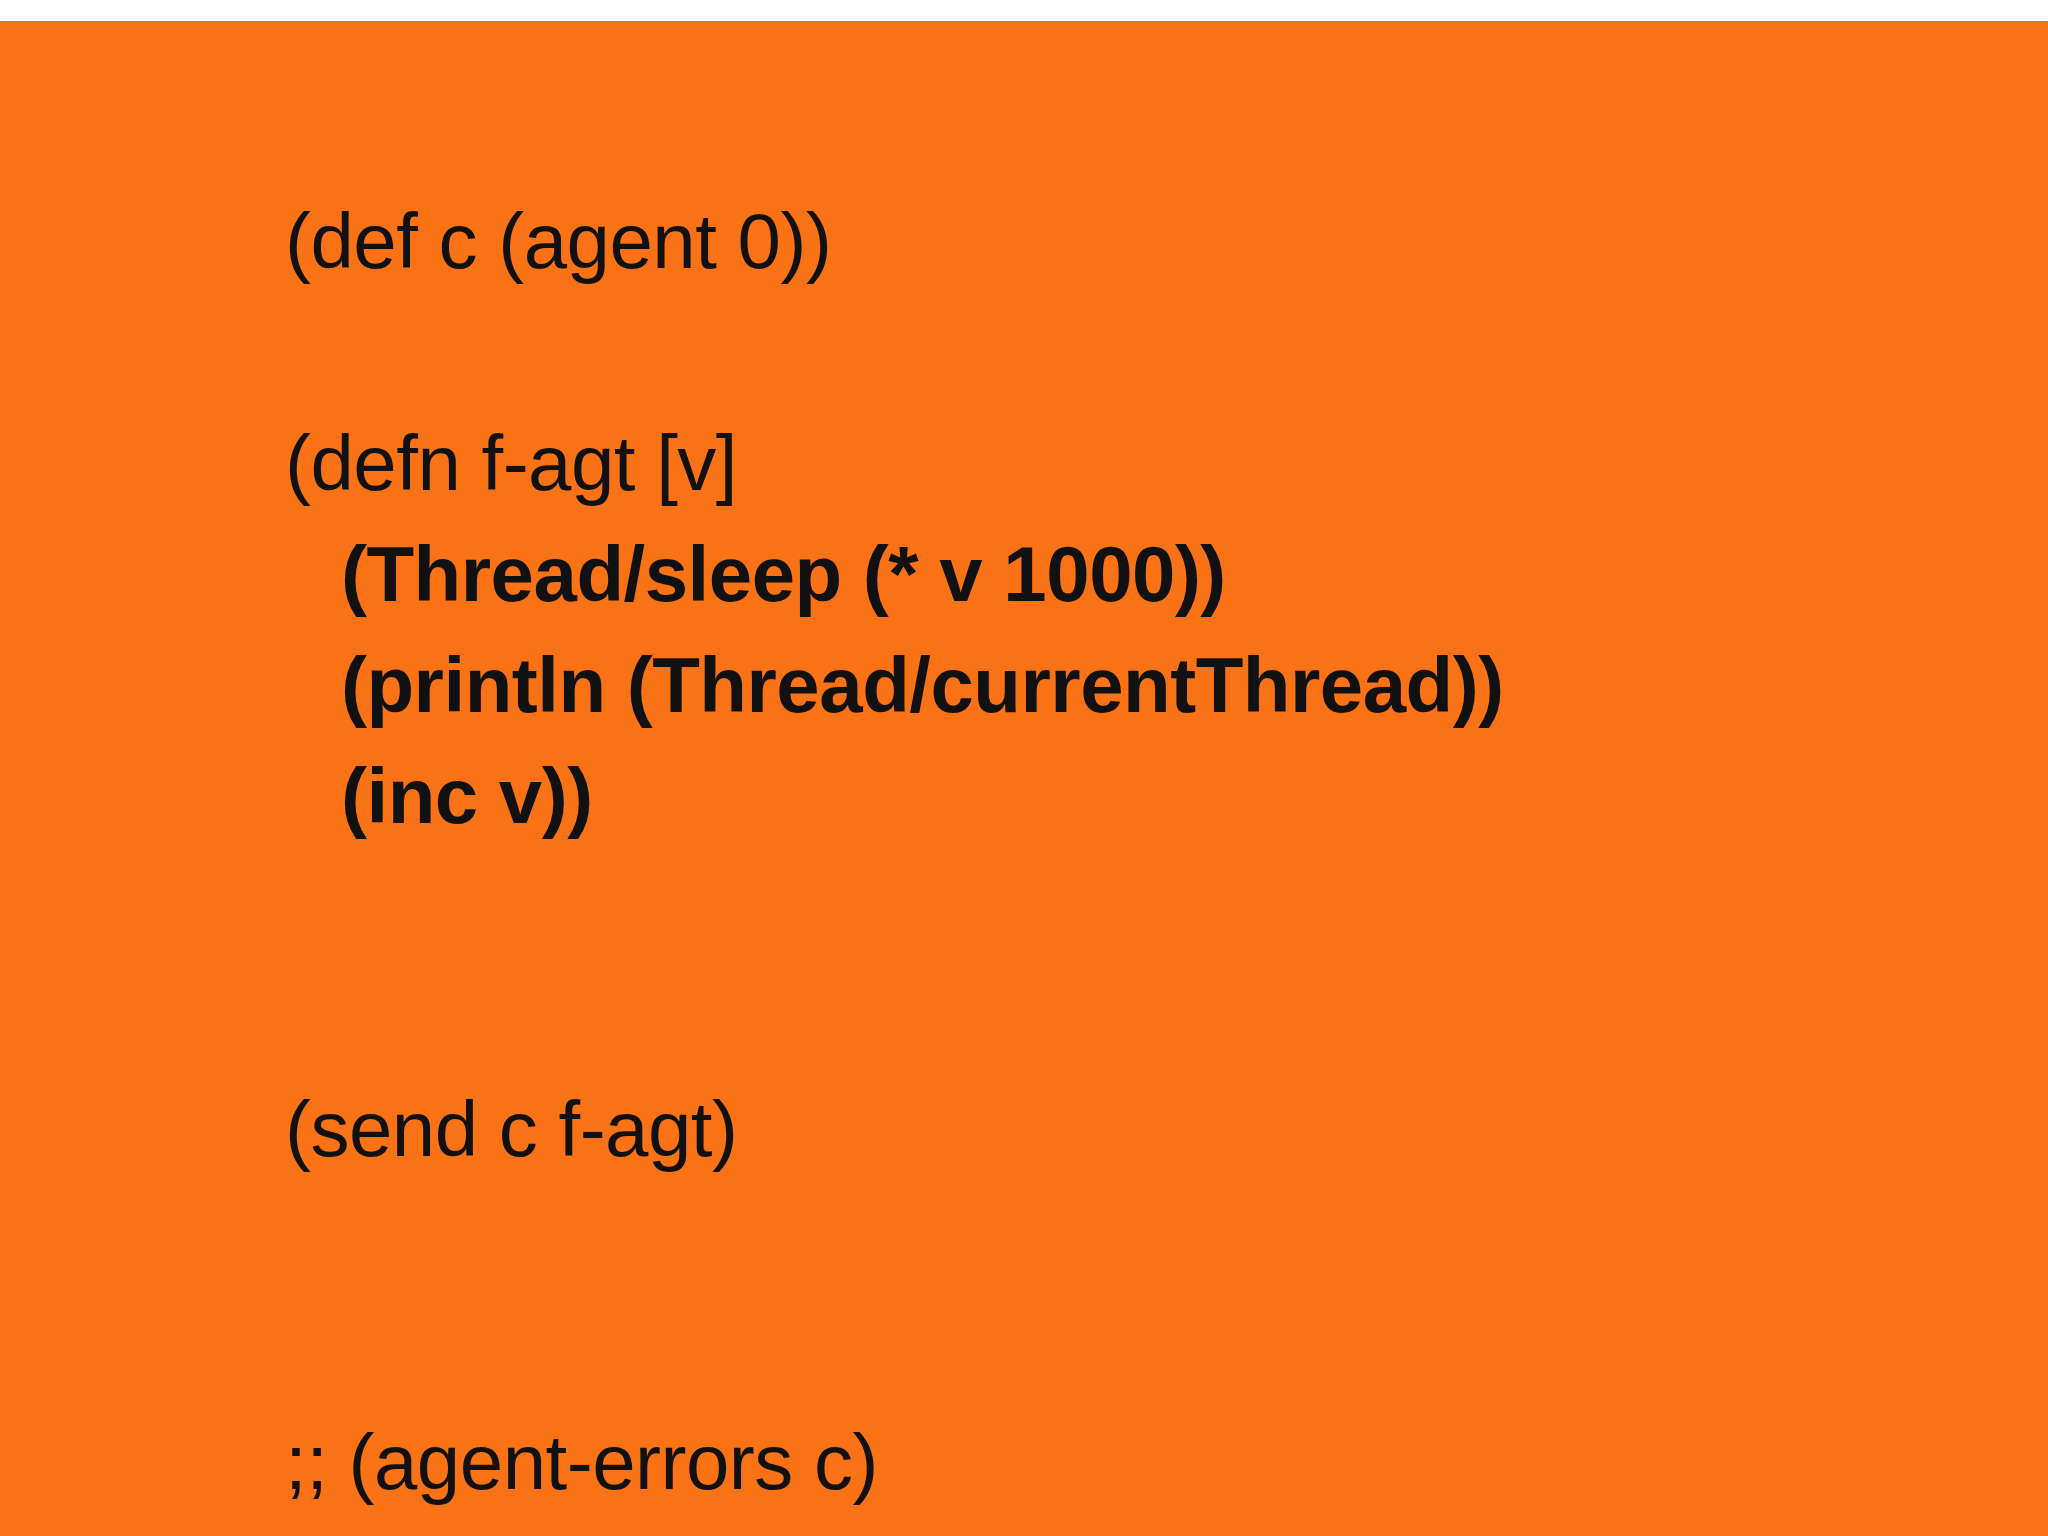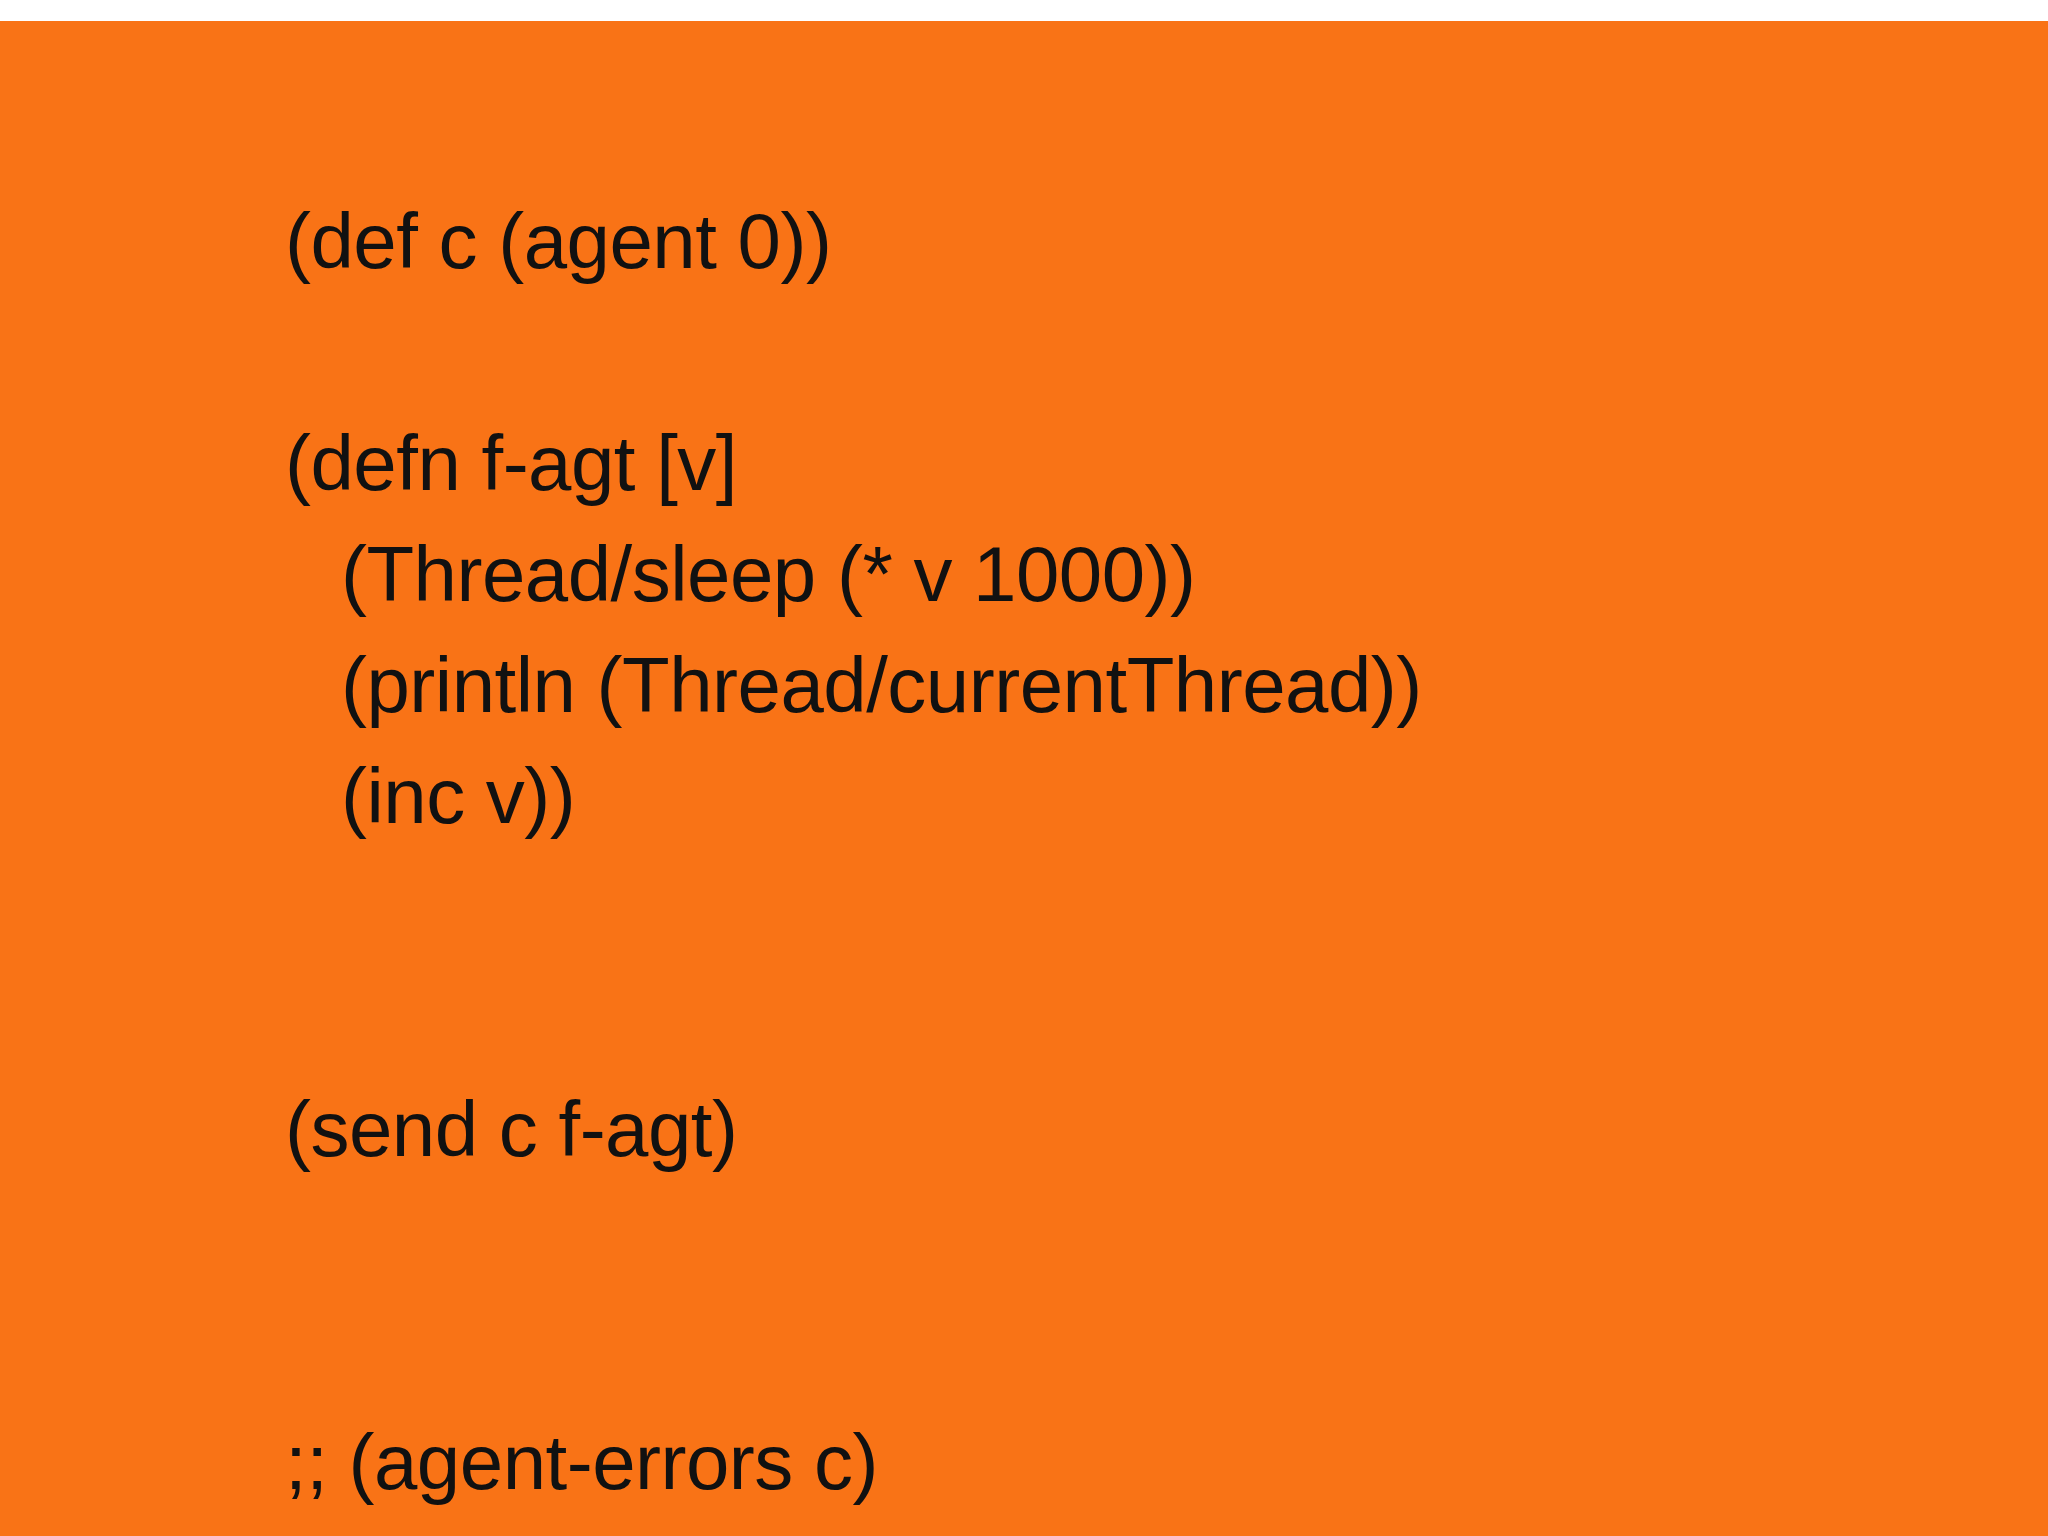--- a/index.html
+++ b/index.html
@@ -41,21 +41,21 @@
     font-weight: 400;
   }
 
   
   .code-line.blank {
     height: 111px;
   }
 
   
   .code-line.indent-0 { padding-left: 0px; }
-  .code-line.indent-1 { padding-left: 56px; }
+  .code-line.indent-1 { padding-left: 56px; font-weight: bold; }
 
 </style>
 </head>
 <body style="background: rgb(255, 255, 255);">
 
 <div id="slide" style="background: #f97316; margin-top: 21px;">
 
   <pre id="code-block"><span class="code-line indent-0" style="color: rgb(17, 17, 17);">(def c (agent 0))</span><span class="code-line blank indent-0" style="color: rgb(17, 17, 17);"></span><span class="code-line indent-0" style="color: rgb(17, 17, 17);">(defn f-agt [v]</span><span class="code-line indent-1" style="color: rgb(17, 17, 17);">(Thread/sleep (* v 1000))</span><span class="code-line indent-1" style="color: rgb(17, 17, 17);">(println (Thread/currentThread))</span><span class="code-line indent-1" style="color: rgb(17, 17, 17);">(inc v))</span><span class="code-line blank indent-0" style="color: rgb(17, 17, 17);"></span><span class="code-line blank indent-0" style="color: rgb(17, 17, 17);"></span><span class="code-line indent-0" style="color: rgb(17, 17, 17);">(send c f-agt)</span><span class="code-line blank indent-0" style="color: rgb(17, 17, 17);"></span><span class="code-line blank indent-0" style="color: rgb(17, 17, 17);"></span><span class="code-line indent-0" style="color: rgb(17, 17, 17);">;; (agent-errors c)</span><span class="code-line indent-0" style="color: rgb(17, 17, 17);">;; (restart-agent c 0)</span></pre>
 
 </div>

